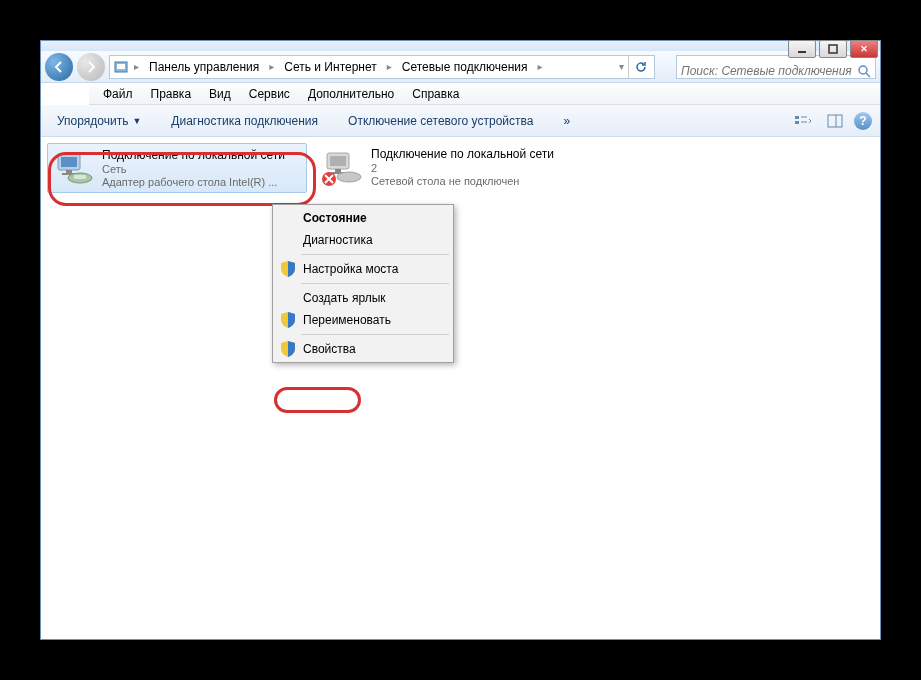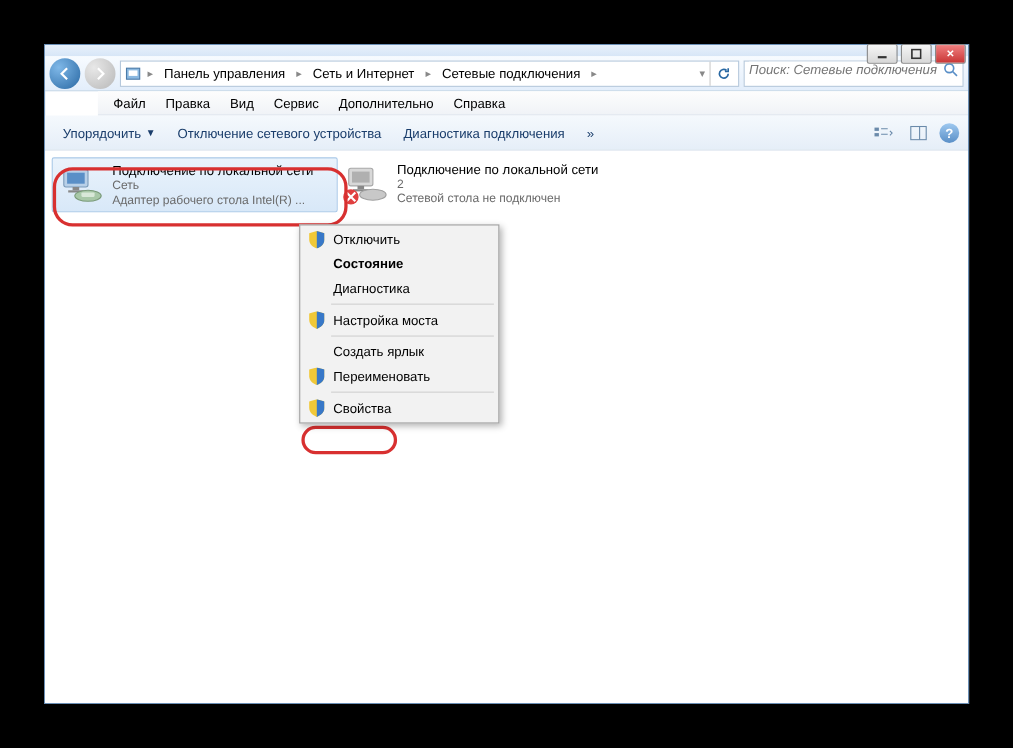--- a/index.html
+++ b/index.html
@@ -13,31 +13,31 @@
 .winctrl.close { background: linear-gradient(to bottom, #f08080, #c93636); color: #fff; font-weight: bold; }
 .navbar { height: 32px; background: linear-gradient(to bottom, #f7fbff, #e3eefb); display: flex; align-items: center; padding: 0 4px; gap: 4px; border-bottom: 1px solid #c5d6e8; }
 .navbtn { width: 28px; height: 28px; border-radius: 50%; display: flex; align-items: center; justify-content: center; cursor: pointer; }
 .navbtn.back { background: radial-gradient(circle at 30% 30%, #7fb8e8, #2968a3); color: #fff; }
 .navbtn.fwd { background: radial-gradient(circle at 30% 30%, #e8e8e8, #b8b8b8); color: #888; }
 .bcbar { flex: 1; height: 24px; background: #fff; border: 1px solid #b5c8dc; display: flex; align-items: center; padding: 0 2px; gap: 2px; }
 .bcicon { width: 18px; height: 18px; display: flex; align-items: center; justify-content: center; }
 .bcitem { padding: 2px 6px; cursor: pointer; white-space: nowrap; }
 .bcsep { color: #888; font-size: 10px; padding: 0 2px; }
 .refresh { width: 24px; height: 22px; border-left: 1px solid #ccc; display: flex; align-items: center; justify-content: center; cursor: pointer; color: #2968a3; }
-.searchbox { width: 200px; height: 24px; background: #fff; border: 1px solid #b5c8dc; display: flex; align-items: flex-start; padding: 0 4px; }
+.searchbox { width: 200px; height: 24px; background: #fff; border: 1px solid #b5c8dc; display: flex; align-items: flex-end; padding: 0 4px; margin-left: 17px; }
 .searchbox input { flex: 1; border: none; outline: none; font-style: italic; color: #888; font-size: 12px; }
 .searchicon { color: #5a8fc7; cursor: pointer; }
 .menubar { height: 22px; background: linear-gradient(to bottom, #fdfdfd, #f0f3f7); display: flex; align-items: center; padding: 0 6px; gap: 2px; border-bottom: 1px solid #d8e0ea; margin-left: 48px; }
 .menuitem { padding: 2px 8px; cursor: pointer; }
-.toolbar { height: 32px; background: linear-gradient(to bottom, #f5f9fd, #e5eef8); display: flex; align-items: center; padding: 0 8px; gap: 4px; border-bottom: 1px solid #d0dce8; }
+.toolbar { height: 32px; background: linear-gradient(to bottom, #f5f9fd, #e5eef8); display: flex; align-items: center; padding: 0 8px; gap: 14px; border-bottom: 1px solid #d0dce8; }
 .toolitem { padding: 4px 8px; cursor: pointer; color: #1a3d6b; display: flex; align-items: center; gap: 4px; }
 .toolright { margin-left: auto; display: flex; gap: 6px; align-items: center; }
 .toolbtn { width: 26px; height: 22px; display: flex; align-items: center; justify-content: center; cursor: pointer; color: #4a6a8a; }
 .toolbtn.help { background: linear-gradient(to bottom, #9fc9f0, #5a8fc7); border-radius: 50%; width: 18px; height: 18px; color: #fff; font-weight: bold; }
-.content { flex: 1; background: #fff; position: relative; padding: 6px; display: flex; align-items: flex-start; }
+.content { flex: 1; background: #fff; position: relative; padding: 6px; display: flex; gap: 10px; align-items: flex-start; }
 .conn { display: flex; gap: 8px; padding: 4px; width: 260px; cursor: pointer; }
 .conn.sel { background: linear-gradient(to bottom, #eaf3fc, #d8e8f8); border: 1px solid #a8c8e8; border-radius: 2px; }
 .connicon { width: 42px; height: 40px; display: flex; align-items: center; justify-content: center; position: relative; flex-shrink: 0; }
 .conntext { display: flex; flex-direction: column; gap: 1px; overflow: hidden; }
 .conntitle { color: #000; white-space: nowrap; }
 .connsub { color: #6a6a6a; white-space: nowrap; font-size: 11px; }
 .highlight { position: absolute; border: 3px solid #d83030; border-radius: 18px; pointer-events: none; }
 .hl1 { top: 152px; left: 48px; width: 268px; height: 54px; }
 .hl2 { top: 387px; left: 274px; width: 87px; height: 26px; }
 .ctxmenu { position: absolute; top: 204px; left: 272px; width: 182px; background: #f2f2f2; border: 1px solid #a0a0a0; box-shadow: 2px 2px 6px rgba(0,0,0,0.3); padding: 2px; z-index: 50; }
@@ -121,22 +121,22 @@
     <span class="menuitem">Сервис</span>
     <span class="menuitem">Дополнительно</span>
     <span class="menuitem">Справка</span>
   </div>
 
   <div class="toolbar">
     <span class="toolitem">
       <span>Упорядочить</span>
         <span style="font-size:9px">▼</span>
     </span>
+    <span class="toolitem">Диагностика подключения</span>
     <span class="toolitem">Отключение сетевого устройства</span>
-    <span class="toolitem">Диагностика подключения</span>
     <span class="toolitem">»</span>
     <div class="toolright">
       <span class="toolbtn">
         <svg width="18" height="14" viewBox="0 0 18 14">
             <rect x="1" y="2" width="4" height="3" fill="#6a8aaa"></rect>
             <rect x="1" y="7" width="4" height="3" fill="#6a8aaa"></rect>
             <line x1="7" y1="3" x2="13" y2="3" stroke="#6a8aaa"></line>
             <line x1="7" y1="8" x2="13" y2="8" stroke="#6a8aaa"></line>
             <path d="M15 5 L17 7 L15 9" fill="none" stroke="#6a8aaa"></path>
           </svg>
@@ -186,64 +186,55 @@
       <div class="conntext">
         <span class="conntitle">Подключение по локальной сети</span>
         <span class="connsub">2</span>
         <span class="connsub">Сетевой стола не подключен</span>
       </div>
     </div>
   </div>
 </div>
 
 <div class="ctxmenu">
+  <div class="ctxitem bold">
+    <span>Состояние</span>
+  </div>
+  <div class="ctxitem">
+    <span>Диагностика</span>
+  </div>
+  <div class="ctxsep"></div>
   <div class="ctxitem">
     <span class="ctxicon">
       <svg class="shield" viewBox="0 0 14 16">
           <path d="M7 0 L14 2 V8 C14 12 10 15 7 16 C4 15 0 12 0 8 V2 Z" fill="#f0c838"></path>
           <path d="M7 0 L14 2 V8 C14 12 10 15 7 16 V0 Z" fill="#3878c8"></path>
         </svg>
     </span>
-    <span>Отключить</span>
-  </div>
-  <div class="ctxitem bold">
-    <span>Состояние</span>
-  </div>
-  <div class="ctxitem">
-    <span>Диагностика</span>
+    <span>Настройка моста</span>
   </div>
   <div class="ctxsep"></div>
+  <div class="ctxitem">
+    <span>Создать ярлык</span>
+  </div>
   <div class="ctxitem">
     <span class="ctxicon">
       <svg class="shield" viewBox="0 0 14 16">
           <path d="M7 0 L14 2 V8 C14 12 10 15 7 16 C4 15 0 12 0 8 V2 Z" fill="#f0c838"></path>
           <path d="M7 0 L14 2 V8 C14 12 10 15 7 16 V0 Z" fill="#3878c8"></path>
         </svg>
     </span>
-    <span>Настройка моста</span>
+    <span>Переименовать</span>
   </div>
   <div class="ctxsep"></div>
-  <div class="ctxitem">
-    <span>Создать ярлык</span>
-  </div>
   <div class="ctxitem">
     <span class="ctxicon">
       <svg class="shield" viewBox="0 0 14 16">
           <path d="M7 0 L14 2 V8 C14 12 10 15 7 16 C4 15 0 12 0 8 V2 Z" fill="#f0c838"></path>
           <path d="M7 0 L14 2 V8 C14 12 10 15 7 16 V0 Z" fill="#3878c8"></path>
         </svg>
     </span>
-    <span>Переименовать</span>
-  </div>
-  <div class="ctxsep"></div>
-  <div class="ctxitem">
-    <span class="ctxicon">
-      <svg class="shield" viewBox="0 0 14 16">
-          <path d="M7 0 L14 2 V8 C14 12 10 15 7 16 C4 15 0 12 0 8 V2 Z" fill="#f0c838"></path>
-          <path d="M7 0 L14 2 V8 C14 12 10 15 7 16 V0 Z" fill="#3878c8"></path>
-        </svg>
-    </span>
     <span>Свойства</span>
   </div>
 </div>
 
 <div class="highlight hl1"></div>
 <div class="highlight hl2"></div>
 
 </body></html>

